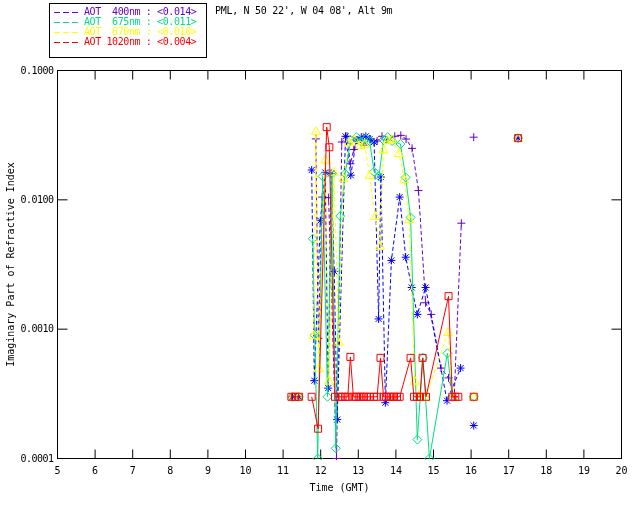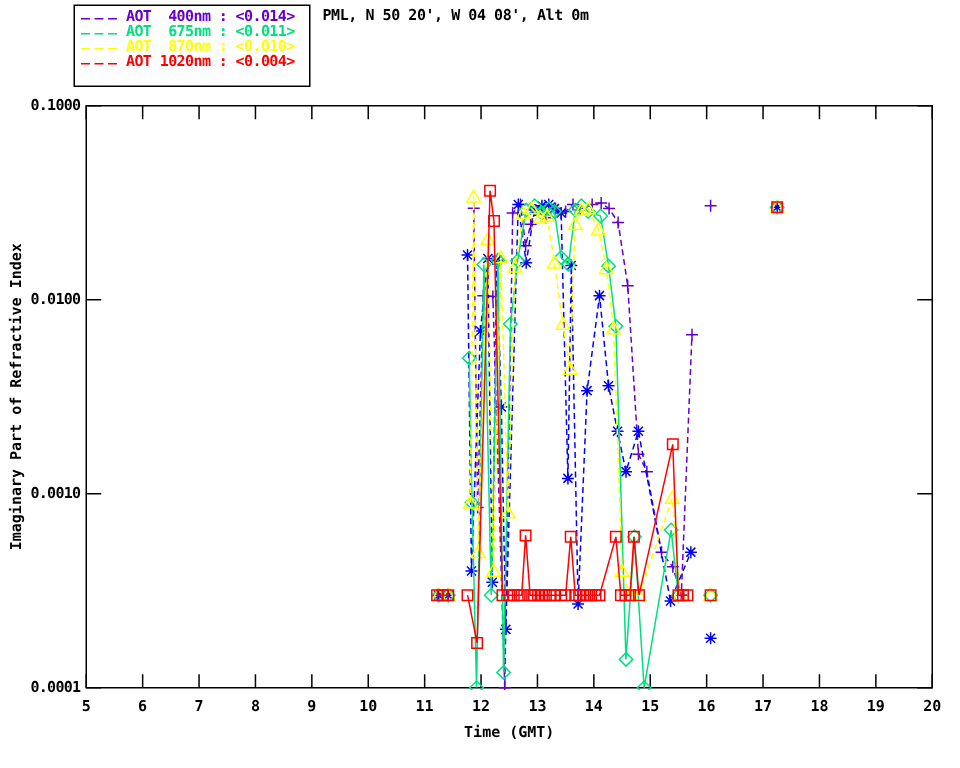--- a/index.html
+++ b/index.html
@@ -1,18 +1,18 @@
 <!DOCTYPE html>
 <html><head>
 <meta charset="utf-8">
 <style>
   html,body{margin:0;padding:0;background:#fff;}
   .screen{
     position:relative;width:640px;height:512px;background:#ffffff;overflow:hidden;
-    font-family:"DejaVu Sans Mono","Liberation Mono",monospace;color:#000;font-weight:bold;
+    font-family:"DejaVu Sans Mono","Liberation Mono",monospace;color:#000;
   }
   .legend-box{
     position:absolute;left:49px;top:3px;width:158px;height:55px;
     border:1px solid #000;background:#fff;box-sizing:border-box;padding-top:3px;
   }
   .legend-row{height:10px;line-height:10px;white-space:pre;display:flex;align-items:center;padding-left:4px;}
   .legend-dashes{display:inline-flex;width:27px;margin-right:3px;flex:none;}
   .legend-dashes b{display:inline-block;width:6px;height:1px;margin-right:3px;}
   .legend-label{font-size:10px;letter-spacing:-0.4px;white-space:pre;}
   .hdr{position:absolute;left:215px;top:4px;font-size:10px;letter-spacing:-0.3px;}
@@ -26,21 +26,21 @@
 <div class="screen">
 
   <div class="legend-box" id="legend">
       <div class="legend-row"><span class="legend-dashes"><b style="background: rgb(102, 0, 204);"></b><b style="background: rgb(102, 0, 204);"></b><b style="background: rgb(102, 0, 204);"></b></span><span class="legend-label" style="color: rgb(102, 0, 204);">AOT  400nm : &lt;0.014&gt;</span></div>
       <div class="legend-row"><span class="legend-dashes"><b style="background: rgb(0, 224, 128);"></b><b style="background: rgb(0, 224, 128);"></b><b style="background: rgb(0, 224, 128);"></b></span><span class="legend-label" style="color: rgb(0, 224, 128);">AOT  675nm : &lt;0.011&gt;</span></div>
       <div class="legend-row"><span class="legend-dashes"><b style="background: rgb(255, 255, 0);"></b><b style="background: rgb(255, 255, 0);"></b><b style="background: rgb(255, 255, 0);"></b></span><span class="legend-label" style="color: rgb(255, 255, 0);">AOT  870nm : &lt;0.010&gt;</span></div>
       <div class="legend-row"><span class="legend-dashes"><b style="background: rgb(255, 0, 0);"></b><b style="background: rgb(255, 0, 0);"></b><b style="background: rgb(255, 0, 0);"></b></span><span class="legend-label" style="color: rgb(255, 0, 0);">AOT 1020nm : &lt;0.004&gt;</span></div>
     </div>
 
   <div class="hdr">
-    <div>PML, N 50 20', W 04 08', Alt 0m</div>
+    <div>PML, N 50 22', W 04 08', Alt 9m</div>
   </div>
 
   <svg id="plot" width="640" height="512" viewBox="0 0 640 512">
     <defs>
       <clipPath id="plotclip">
           <rect x="57" y="68" width="566" height="392"></rect>
         </clipPath>
     </defs>
     <g id="g-axes">
         <rect x="57.5" y="70.5" width="564" height="388" fill="none" stroke="#000" stroke-width="1"></rect>

